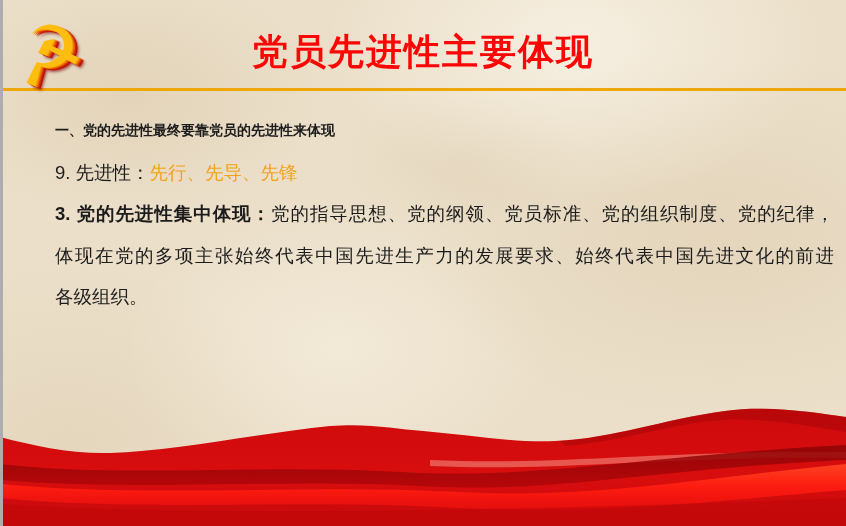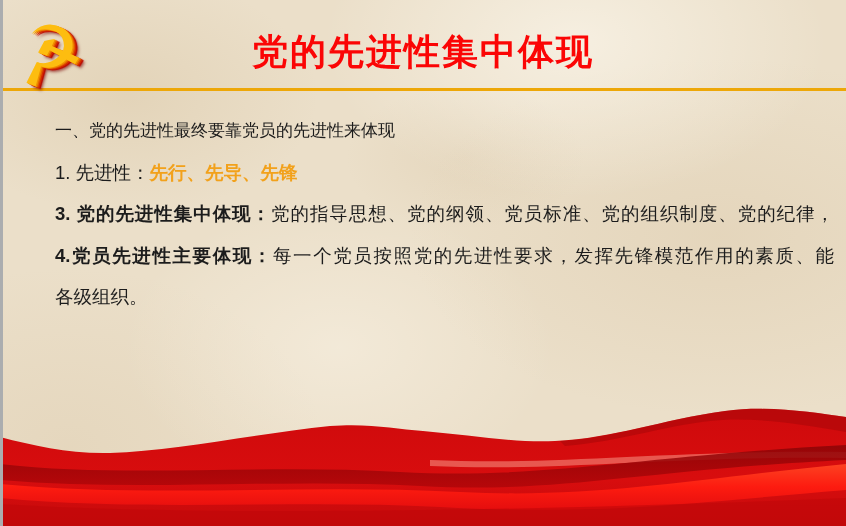--- a/index.html
+++ b/index.html
@@ -49,47 +49,47 @@
   }
   
   .content{
     position:absolute;left:55px;right:12px;top:110px;
     font-size:18.5px;line-height:41.5px;color:#1c1c1c;
     z-index:4;
   }
   .line{white-space:normal;}
   .jl{text-align:justify;text-align-last:justify;}
   .bold{font-weight:bold;}
-  .heading{font-weight:normal;font-size:17px;}
-  .hl{color:#f2a11b;font-weight:bold;}
+  .heading{font-weight:bold;font-size:14px;}
+  .hl{color:#f2a11b;font-weight:normal;}
   
   .ribbon{
     position:absolute;left:0;bottom:0;width:846px;height:126px;z-index:10;
   }
 </style>
 </head>
 <body>
 
 <div class="slide">
 
   <div class="left-border"></div>
 
   <div class="emblem">☭</div>
-  <div class="slide-title">党的先进性集中体现</div>
+  <div class="slide-title">党员先进性主要体现</div>
   <div class="gold-line"></div>
 
   <div class="content">
     <div class="line heading">一、党的先进性最终要靠党员的先进性来体现</div>
 
 
-    <div class="line"><span>1. 先进性：</span><span class="hl">先行、先导、先锋</span></div>
+    <div class="line"><span>9. 先进性：</span><span class="hl">先行、先导、先锋</span></div>
 
     <div class="line jl"><span class="bold">3. 党的先进性集中体现：</span><span>党的指导思想、党的纲领、党员标准、党的组织制度、党的纪律，</span></div>
+    <div class="line jl">体现在党的多项主张始终代表中国先进生产力的发展要求、始终代表中国先进文化的前进</div>
 
-    <div class="line jl"><span class="bold">4.党员先进性主要体现：</span><span>每一个党员按照党的先进性要求，发挥先锋模范作用的素质、能</span></div>
     <div class="line">各级组织。</div>
   </div>
 
   <svg class="ribbon" viewBox="0 0 846 126" preserveAspectRatio="none">
     <defs>
       <linearGradient id="gDark" x1="0" y1="0" x2="0" y2="1">
         <stop offset="0" stop-color="#8a0406"></stop>
         <stop offset="1" stop-color="#b00609"></stop>
       </linearGradient>
       <linearGradient id="gBright" x1="0" y1="0" x2="0" y2="1">

